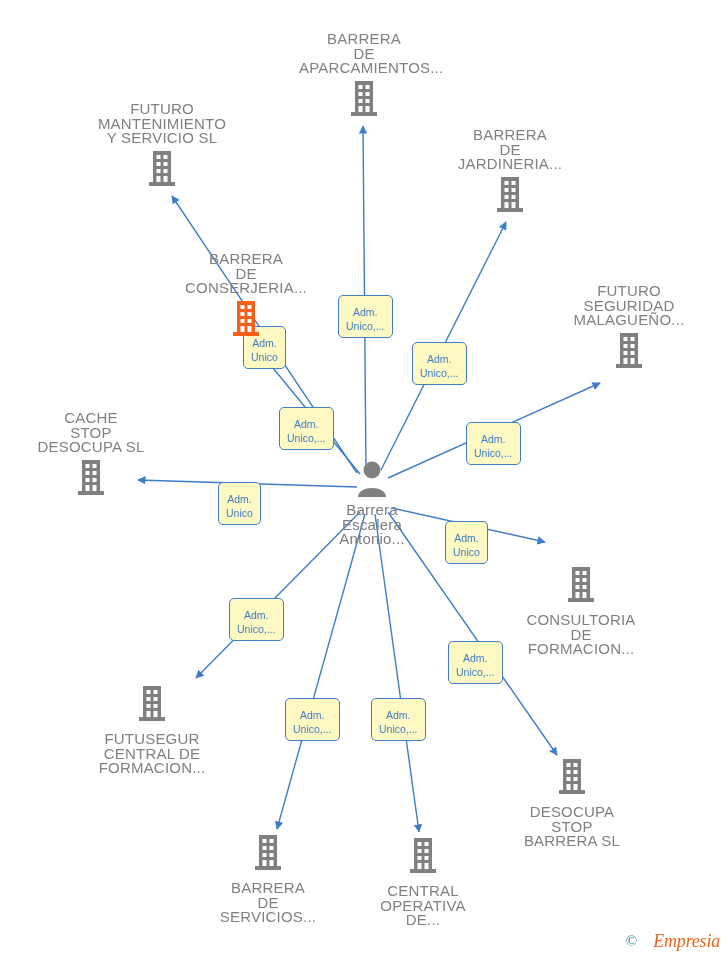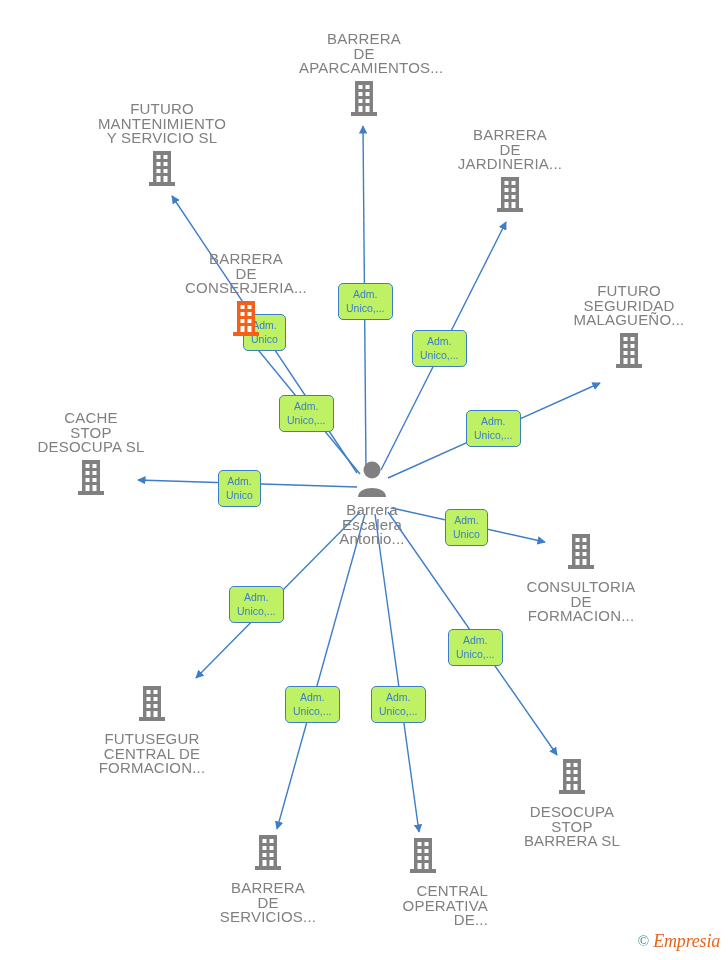--- a/index.html
+++ b/index.html
@@ -53,28 +53,29 @@
     top: 0;
     transform: translateX(-50%);
   }
   .node.below .glyph { margin-bottom: 4px; }
   .node.above .glyph { margin-top: 3px; }
 
   .edge-label {
     position: absolute;
     border: 1px solid #3d7dc9;
     border-radius: 5px;
-    background: #bef264;
+    background: #fef9c3;
     color: #3d7dc9;
     font-size: 10.5px;
     line-height: 14px;
-    padding: 3px 7px 4px 7px;
+    padding: 9px 7px 4px 7px;
     text-align: center;
     white-space: pre-line;
     box-sizing: border-box;
+    margin-top: 12px;
   }
   .watermark {
     position: absolute;
     right: 8px;
     bottom: 8px;
     display: flex;
     align-items: center;
     gap: 4px;
     font-size: 17px;
   }
@@ -82,20 +83,21 @@
     color: #2f8f9d;
     font-size: 15px;
     font-family: "Liberation Serif", serif;
   }
   .watermark .brand {
     color: #e8641c;
     font-family: "Liberation Serif", serif;
     font-style: italic;
     font-size: 18px;
     letter-spacing: -0.2px;
+    margin-left: 12px;
   }
 </style>
 </head>
 <body>
 
 <div id="graph">
 
   <svg id="edges" viewBox="0 0 728 960" width="728" height="960" xmlns="http://www.w3.org/2000/svg">
     <defs>
       <marker id="arrow" viewBox="0 0 10 10" refX="9" refY="5" markerWidth="6" markerHeight="6" orient="auto-start-reverse">
@@ -249,21 +251,21 @@
             <rect x="16.5" y="6" width="4" height="4" fill="#ffffff"></rect>
             <rect x="9.5" y="13" width="4" height="4" fill="#ffffff"></rect>
             <rect x="16.5" y="13" width="4" height="4" fill="#ffffff"></rect>
             <rect x="9.5" y="20" width="4" height="4" fill="#ffffff"></rect>
             <rect x="16.5" y="20" width="4" height="4" fill="#ffffff"></rect>
             <rect x="9.5" y="27" width="4" height="6" fill="#ffffff"></rect>
             <rect x="16.5" y="27" width="4" height="6" fill="#ffffff"></rect>
           </svg>
         </span>
       </div>
-      <div class="node below" style="left: 581px; top: 532px;">
+      <div class="node below" style="left: 581px; top: 565px;">
         <span class="glyph">
           <svg width="30" height="40" viewBox="0 0 30 40" xmlns="http://www.w3.org/2000/svg">
             <rect x="6" y="2" width="18" height="33" fill="#808080"></rect>
             <rect x="2" y="33" width="26" height="4" fill="#808080"></rect>
             <rect x="9.5" y="6" width="4" height="4" fill="#ffffff"></rect>
             <rect x="16.5" y="6" width="4" height="4" fill="#ffffff"></rect>
             <rect x="9.5" y="13" width="4" height="4" fill="#ffffff"></rect>
             <rect x="16.5" y="13" width="4" height="4" fill="#ffffff"></rect>
             <rect x="9.5" y="20" width="4" height="4" fill="#ffffff"></rect>
             <rect x="16.5" y="20" width="4" height="4" fill="#ffffff"></rect>
@@ -325,21 +327,21 @@
             <rect x="9.5" y="20" width="4" height="4" fill="#ffffff"></rect>
             <rect x="16.5" y="20" width="4" height="4" fill="#ffffff"></rect>
             <rect x="9.5" y="27" width="4" height="6" fill="#ffffff"></rect>
             <rect x="16.5" y="27" width="4" height="6" fill="#ffffff"></rect>
           </svg>
         </span>
         <div class="label">BARRERA
 DE
 SERVICIOS...</div>
       </div>
-      <div class="node below" style="left: 423px; top: 836px; text-align: right;">
+      <div class="node below" style="left: 423px; top: 836px;">
         <span class="glyph">
           <svg width="30" height="40" viewBox="0 0 30 40" xmlns="http://www.w3.org/2000/svg">
             <rect x="6" y="2" width="18" height="33" fill="#808080"></rect>
             <rect x="2" y="33" width="26" height="4" fill="#808080"></rect>
             <rect x="9.5" y="6" width="4" height="4" fill="#ffffff"></rect>
             <rect x="16.5" y="6" width="4" height="4" fill="#ffffff"></rect>
             <rect x="9.5" y="13" width="4" height="4" fill="#ffffff"></rect>
             <rect x="16.5" y="13" width="4" height="4" fill="#ffffff"></rect>
             <rect x="9.5" y="20" width="4" height="4" fill="#ffffff"></rect>
             <rect x="16.5" y="20" width="4" height="4" fill="#ffffff"></rect>

